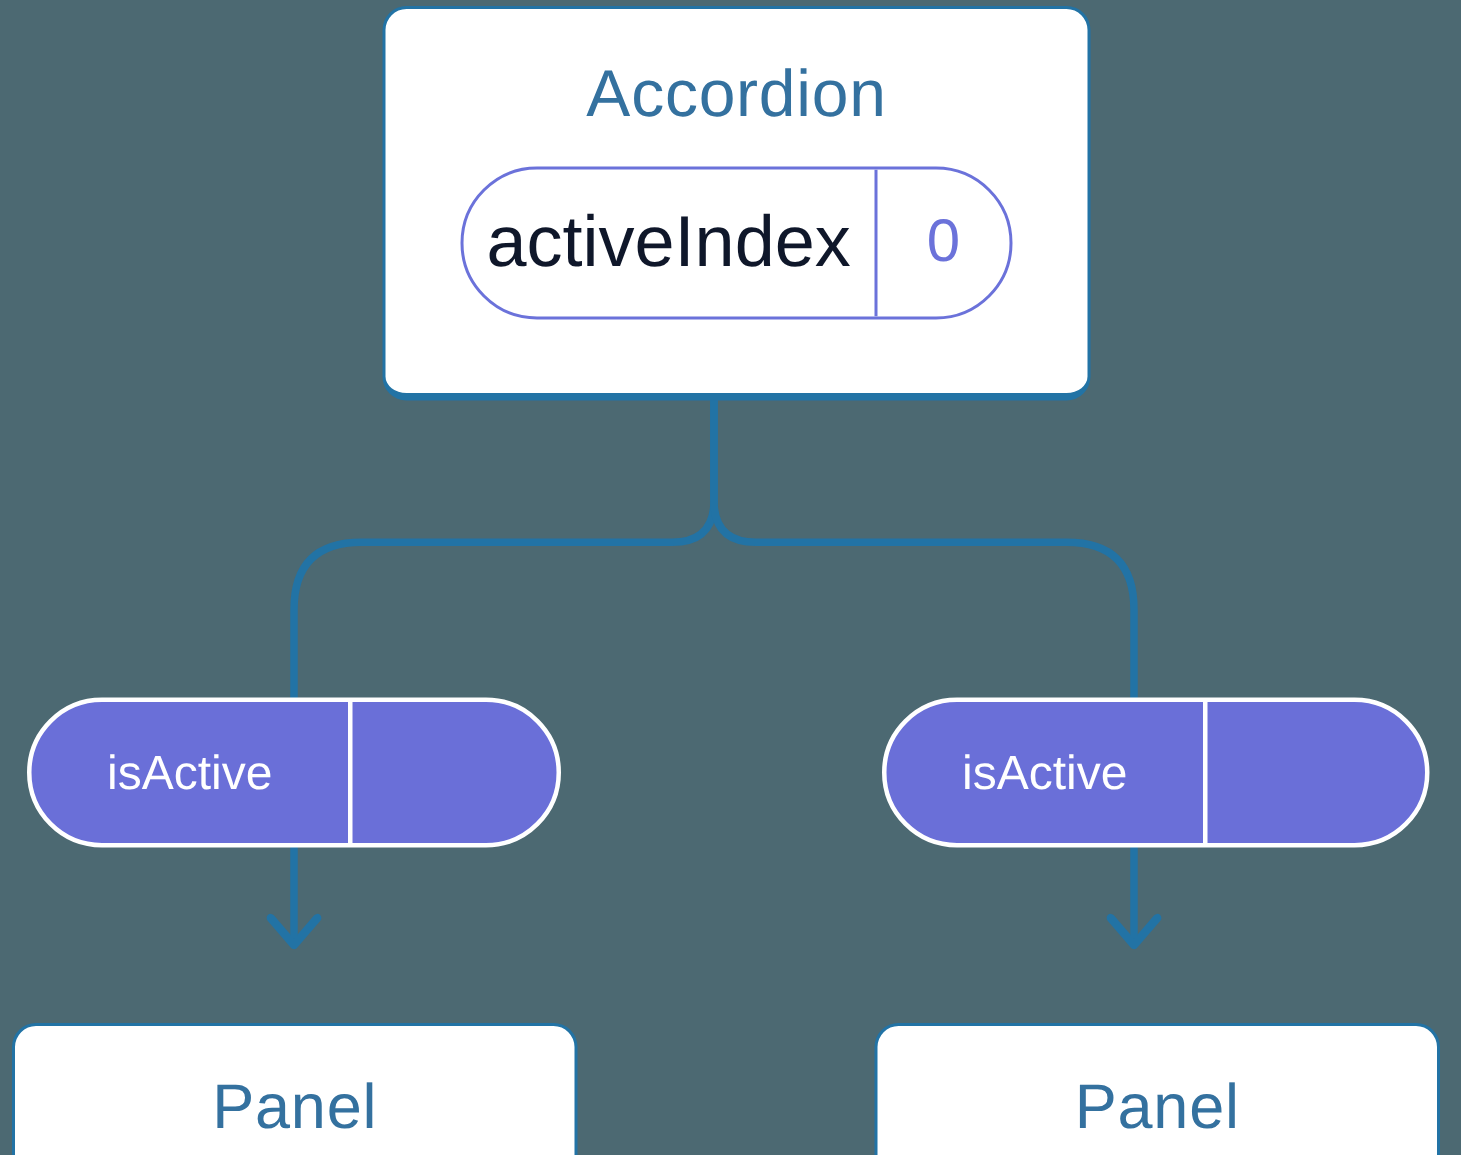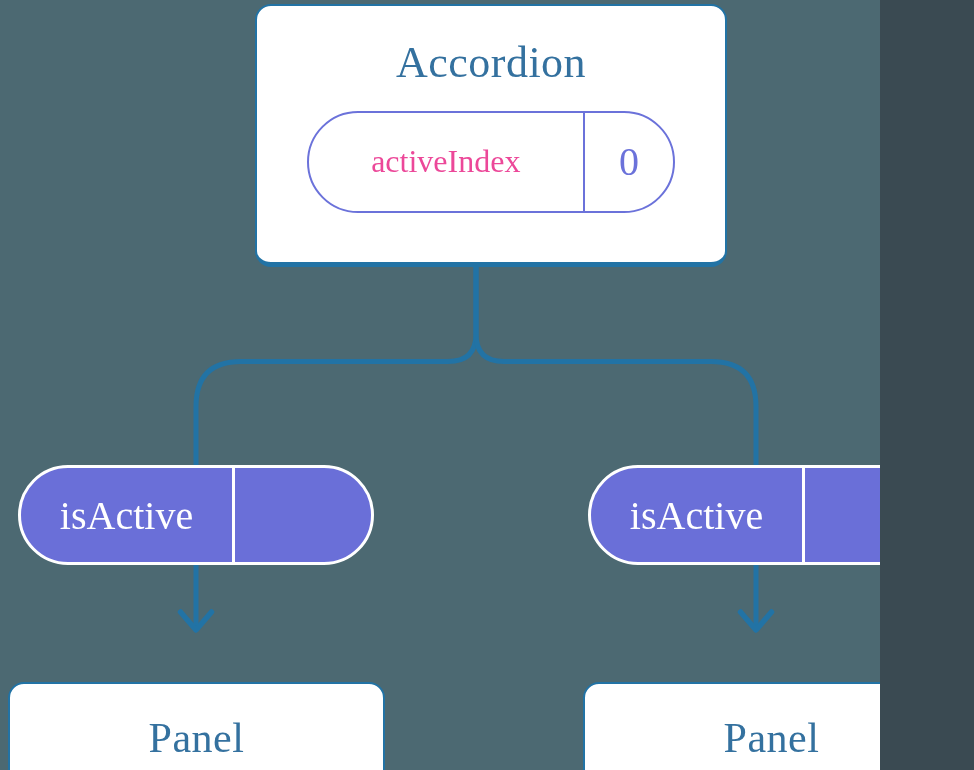--- a/index.html
+++ b/index.html
@@ -1,23 +1,23 @@
 <!DOCTYPE html>
 <html><head>
 <meta charset="utf-8">
 <style>
   * { margin: 0; padding: 0; box-sizing: border-box; }
   html, body { background: #3a4a52; }
   .stage {
     position: relative;
-    width: 880px;
+    width: 974px;
     height: 770px;
     background: #4c6972;
     overflow: hidden;
-    font-family: Liberation Serif, serif;
+    font-family: Liberation Sans, sans-serif;
   }
   svg.connectors {
     position: absolute;
     left: 0; top: 0;
     width: 974px; height: 770px;
     z-index: 1;
   }
   
   .node {
     position: absolute;
@@ -50,22 +50,22 @@
     width: 368px;
     height: 102px;
     background: #ffffff;
     border: 2.5px solid #6b72da;
     border-radius: 60px;
     overflow: hidden;
   }
   .state-name {
     flex: 1;
     display: flex; align-items: center; justify-content: center;
-    color: #ec4899;
-    font-size: 32px;
+    color: #0f172a;
+    font-size: 48px;
   }
   .state-divider { width: 2.5px; background: #6b72da; }
   .state-value {
     width: 88px;
     display: flex; align-items: center; justify-content: center;
     color: #6b72da;
     font-size: 40px;
   }
   
   .prop-pill {
@@ -73,21 +73,21 @@
     top: 465px;
     height: 100px;
     display: flex;
     align-items: stretch;
     background: #6a6fd8;
     border: 3px solid #ffffff;
     border-radius: 60px;
     overflow: hidden;
     z-index: 2;
     color: #ffffff;
-    font-size: 40px;
+    font-size: 32px;
   }
   .prop-pill.left  { left: 18px;  width: 356px; }
   .prop-pill.right { left: 588px; width: 365px; }
   .prop-name {
     width: 211px;
     display: flex; align-items: center; justify-content: center;
   }
   .prop-divider { width: 3px; background: #ffffff; }
   .prop-value {
     flex: 1;

